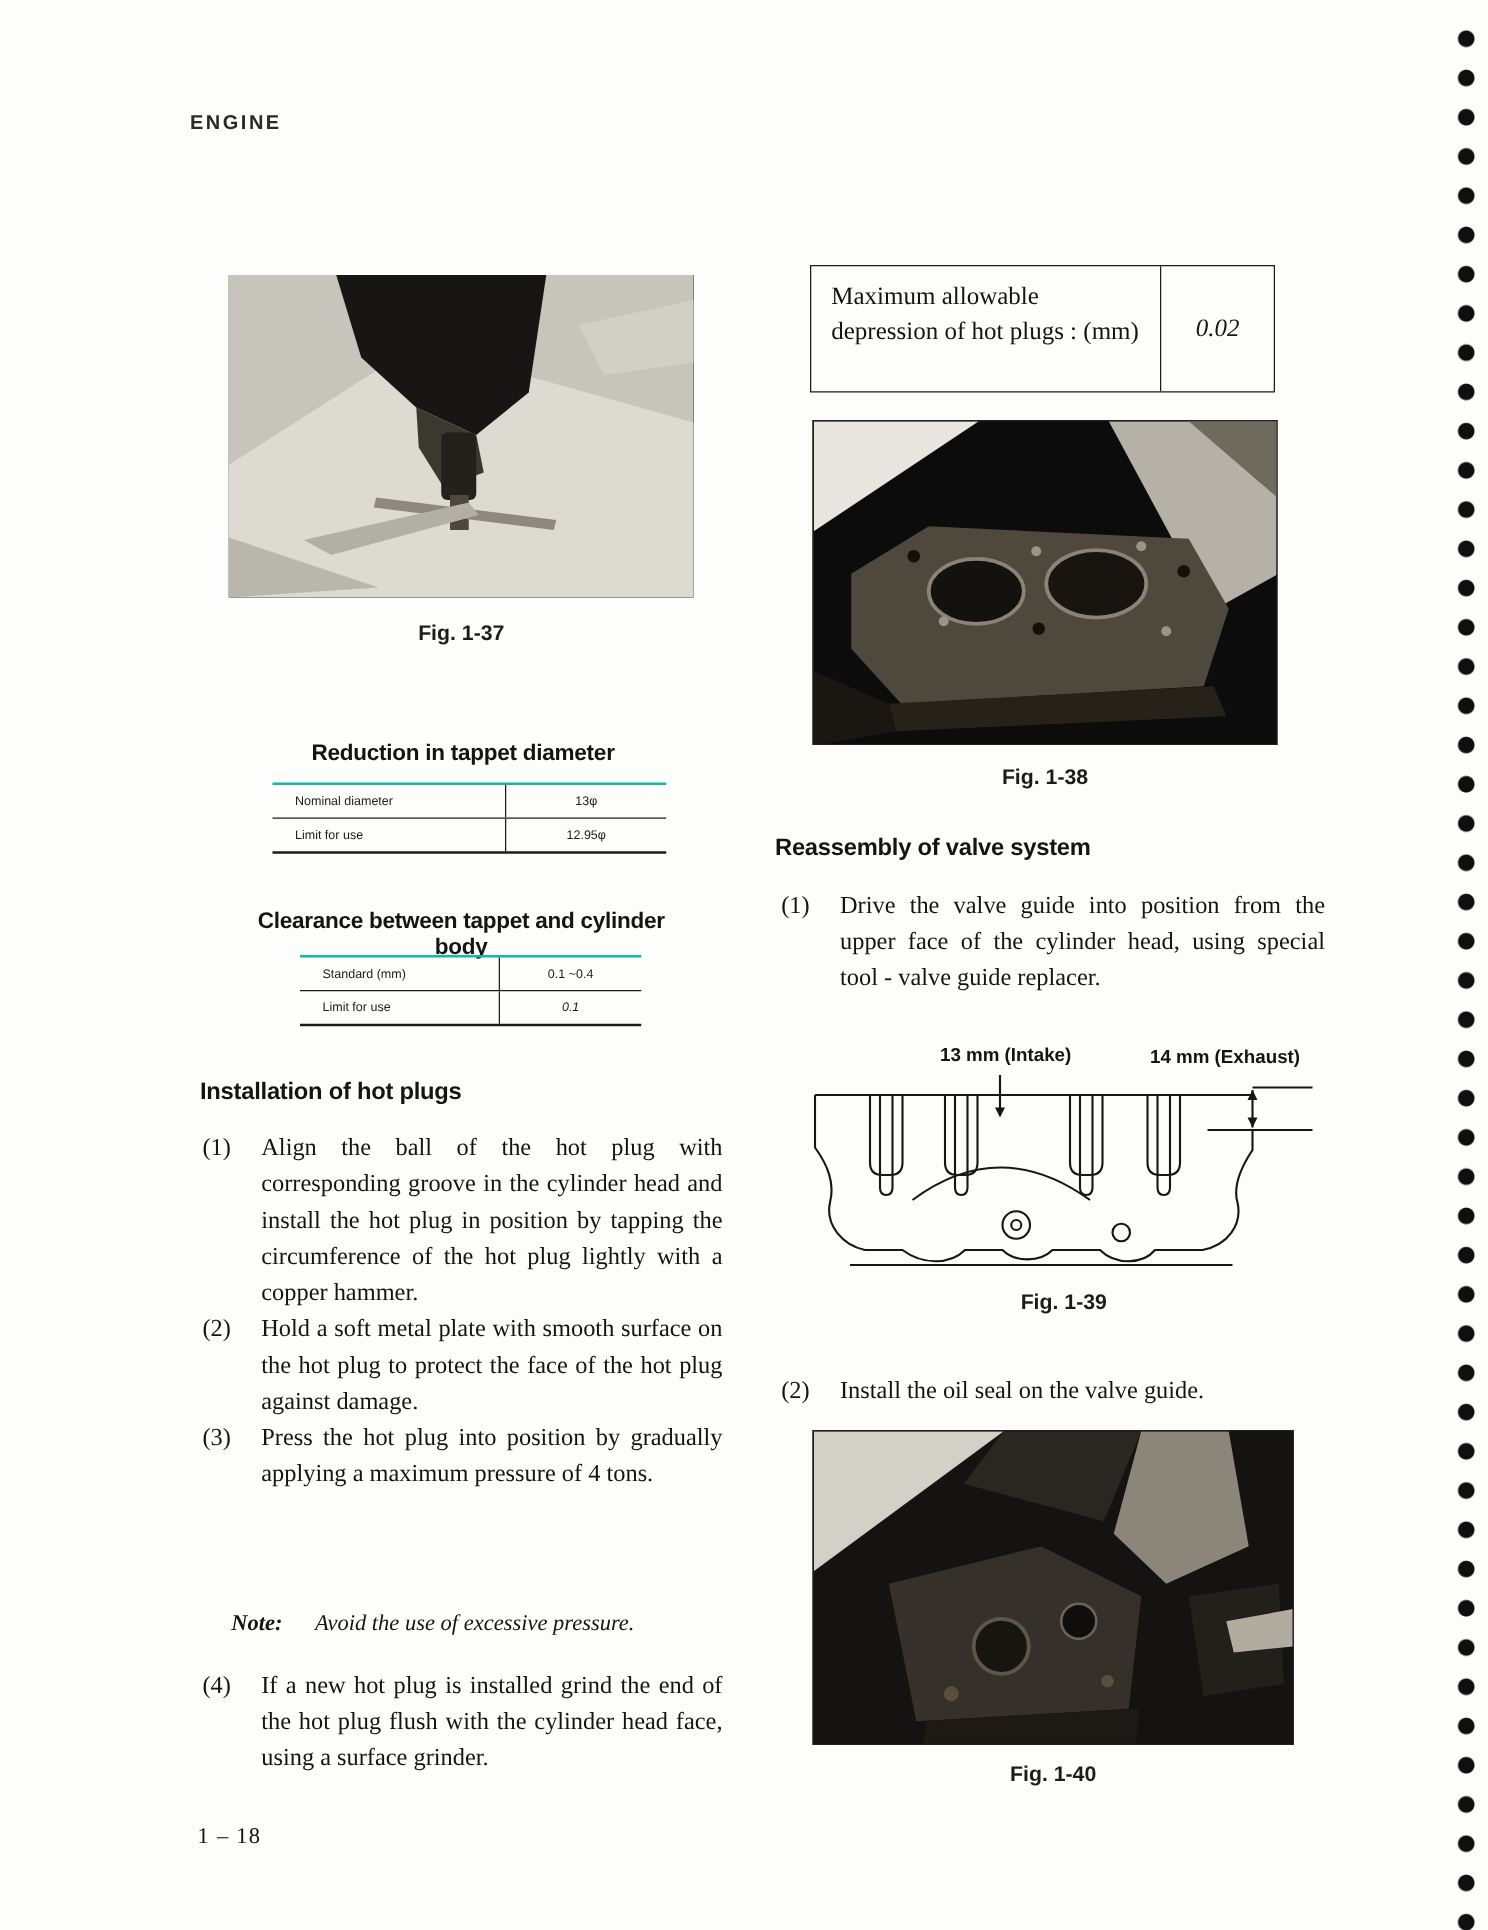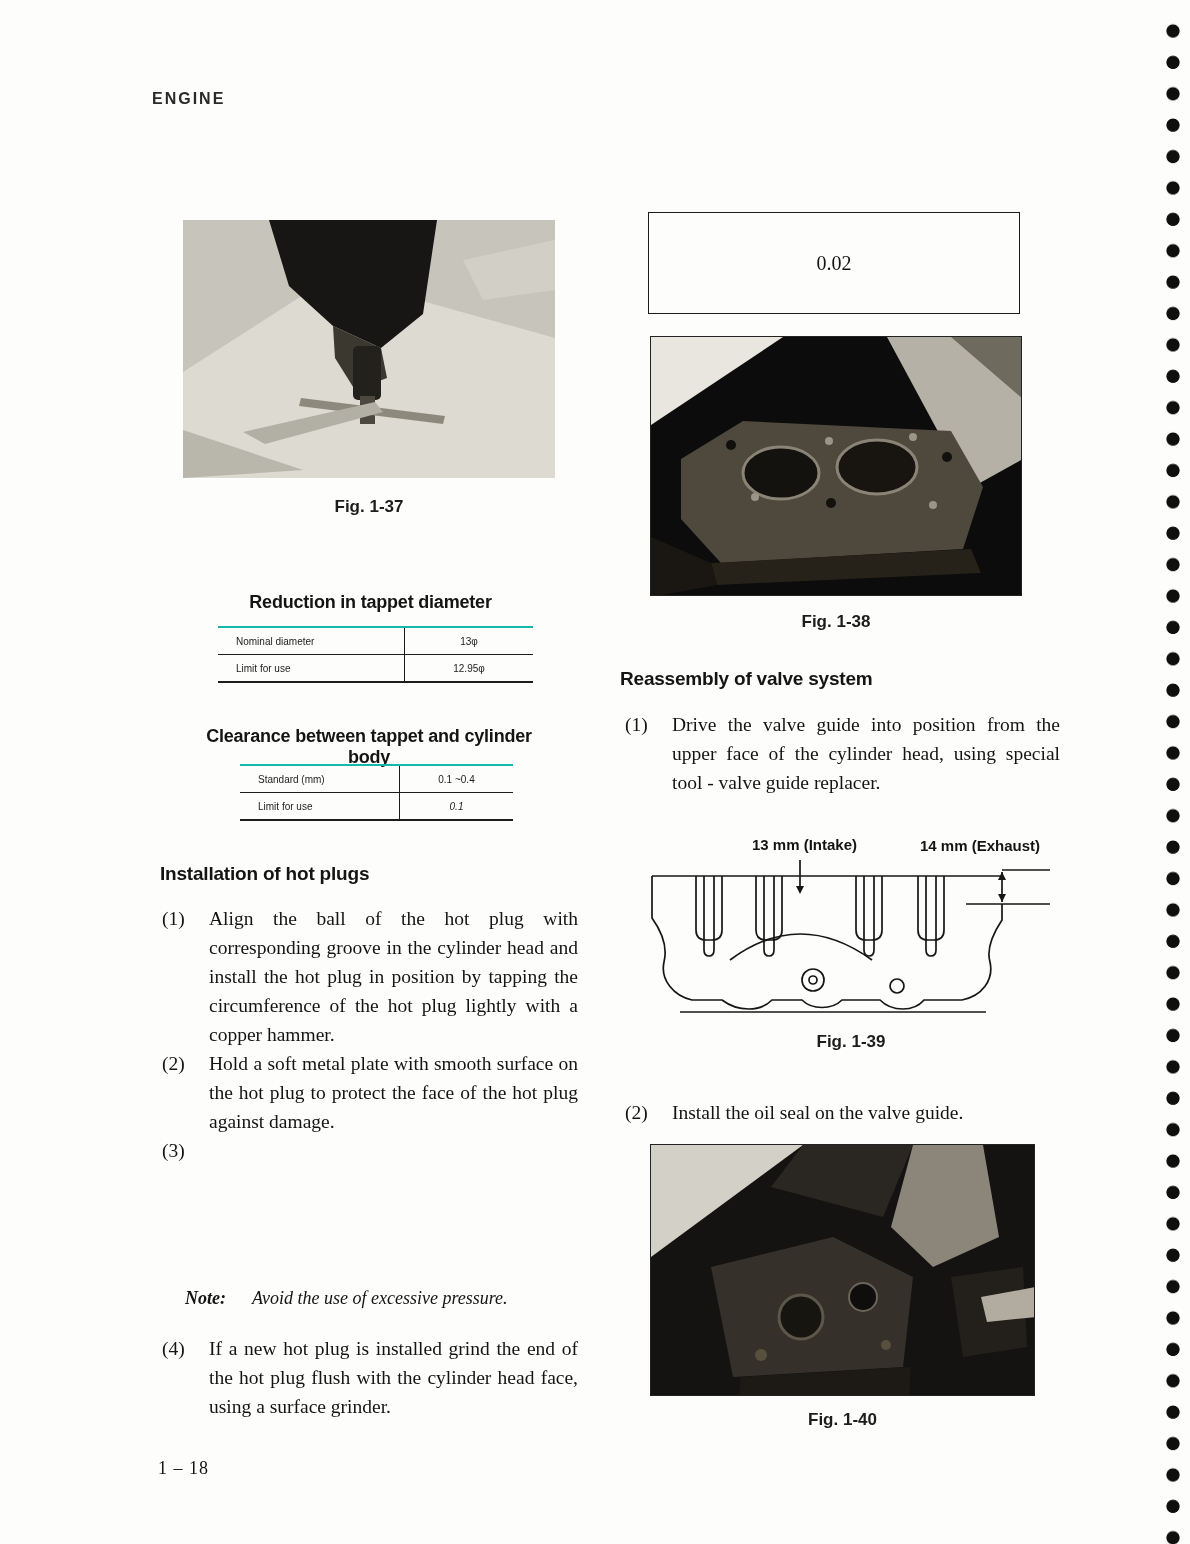--- a/index.html
+++ b/index.html
@@ -59,21 +59,21 @@
   .num-item .num { position:absolute; left:0; top:0; }
 
   .note-line { font-style:italic; font-size:18px; color:#141414; }
   .note-line .note-lab { font-weight:700; margin-right:26px; }
 
   .spec-box {
     border:1.5px solid #1c1c1c; display:flex;
     font-size:20px; line-height:28px; color:#141414;
   }
   .spec-box .lab { width:280px; border-right:1.5px solid #1c1c1c; padding:10px 14px 8px 16px; }
-  .spec-box .val { flex:1; display:flex; align-items:center; justify-content:center; }
+  .spec-box .val { flex:1; display:flex; align-items:center; justify-content:center;font-style:italic; }
 
   .dim-label {
     font-family:"Liberation Sans", sans-serif;
     font-size:15px; font-weight:700; color:#141414;
   }
 
   .page-number { font-size:18px; color:#141414; letter-spacing:1px; }
 </style>
 </head>
 <body>
@@ -128,37 +128,39 @@
   <div class="num-item">
     <span class="num">(1)</span>
     <span>Align the ball of the hot plug with corresponding groove in the cylinder head and install the hot plug in position by tapping the circumference of the hot plug lightly with a copper hammer.</span>
   </div>
   <div class="num-item">
     <span class="num">(2)</span>
     <span>Hold a soft metal plate with smooth surface on the hot plug to protect the face of the hot plug against damage.</span>
   </div>
   <div class="num-item">
     <span class="num">(3)</span>
+    <span>Press the hot plug into position by gradually applying a maximum pressure of 4 tons.</span>
   </div>
 </div>
 
 <div class="abs note-line" style="left:185px; top:1268px; width:400px;font-family:Liberation Serif, serif;">
   <span class="note-lab">Note:</span><span>Avoid the use of excessive pressure.</span>
 </div>
 
 <div class="abs body-text" style="left:162px; top:1314px; width:416px;">
   <div class="num-item">
     <span class="num">(4)</span>
     <span>If a new hot plug is installed grind the end of the hot plug flush with the cylinder head face, using a surface grinder.</span>
   </div>
 </div>
 
 <div class="abs page-number" style="left:158px; top:1438px;">1 – 18</div>
 
 <div class="abs spec-box" style="left:648px; top:192px; width:372px; height:102px;">
+  <div class="lab">Maximum allowable depression of hot plugs : (mm)</div>
   <div class="val">0.02</div>
 </div>
 
 <div class="abs photo bordered" style="left:650px; top:316px; width:372px; height:260px;">
   <svg viewBox="0 0 372 260" width="372" height="260">
     <rect width="372" height="260" fill="#0c0c0c"></rect>
     <polygon points="0,0 132,0 0,88" fill="#e9e6df"></polygon>
     <polygon points="236,0 372,0 372,122 318,152" fill="#b6b1a6"></polygon>
     <polygon points="300,0 372,0 372,62" fill="#6f6a5e"></polygon>
     <polygon points="30,122 92,84 300,94 332,150 312,212 70,226 30,182" fill="#4e483d"></polygon>

